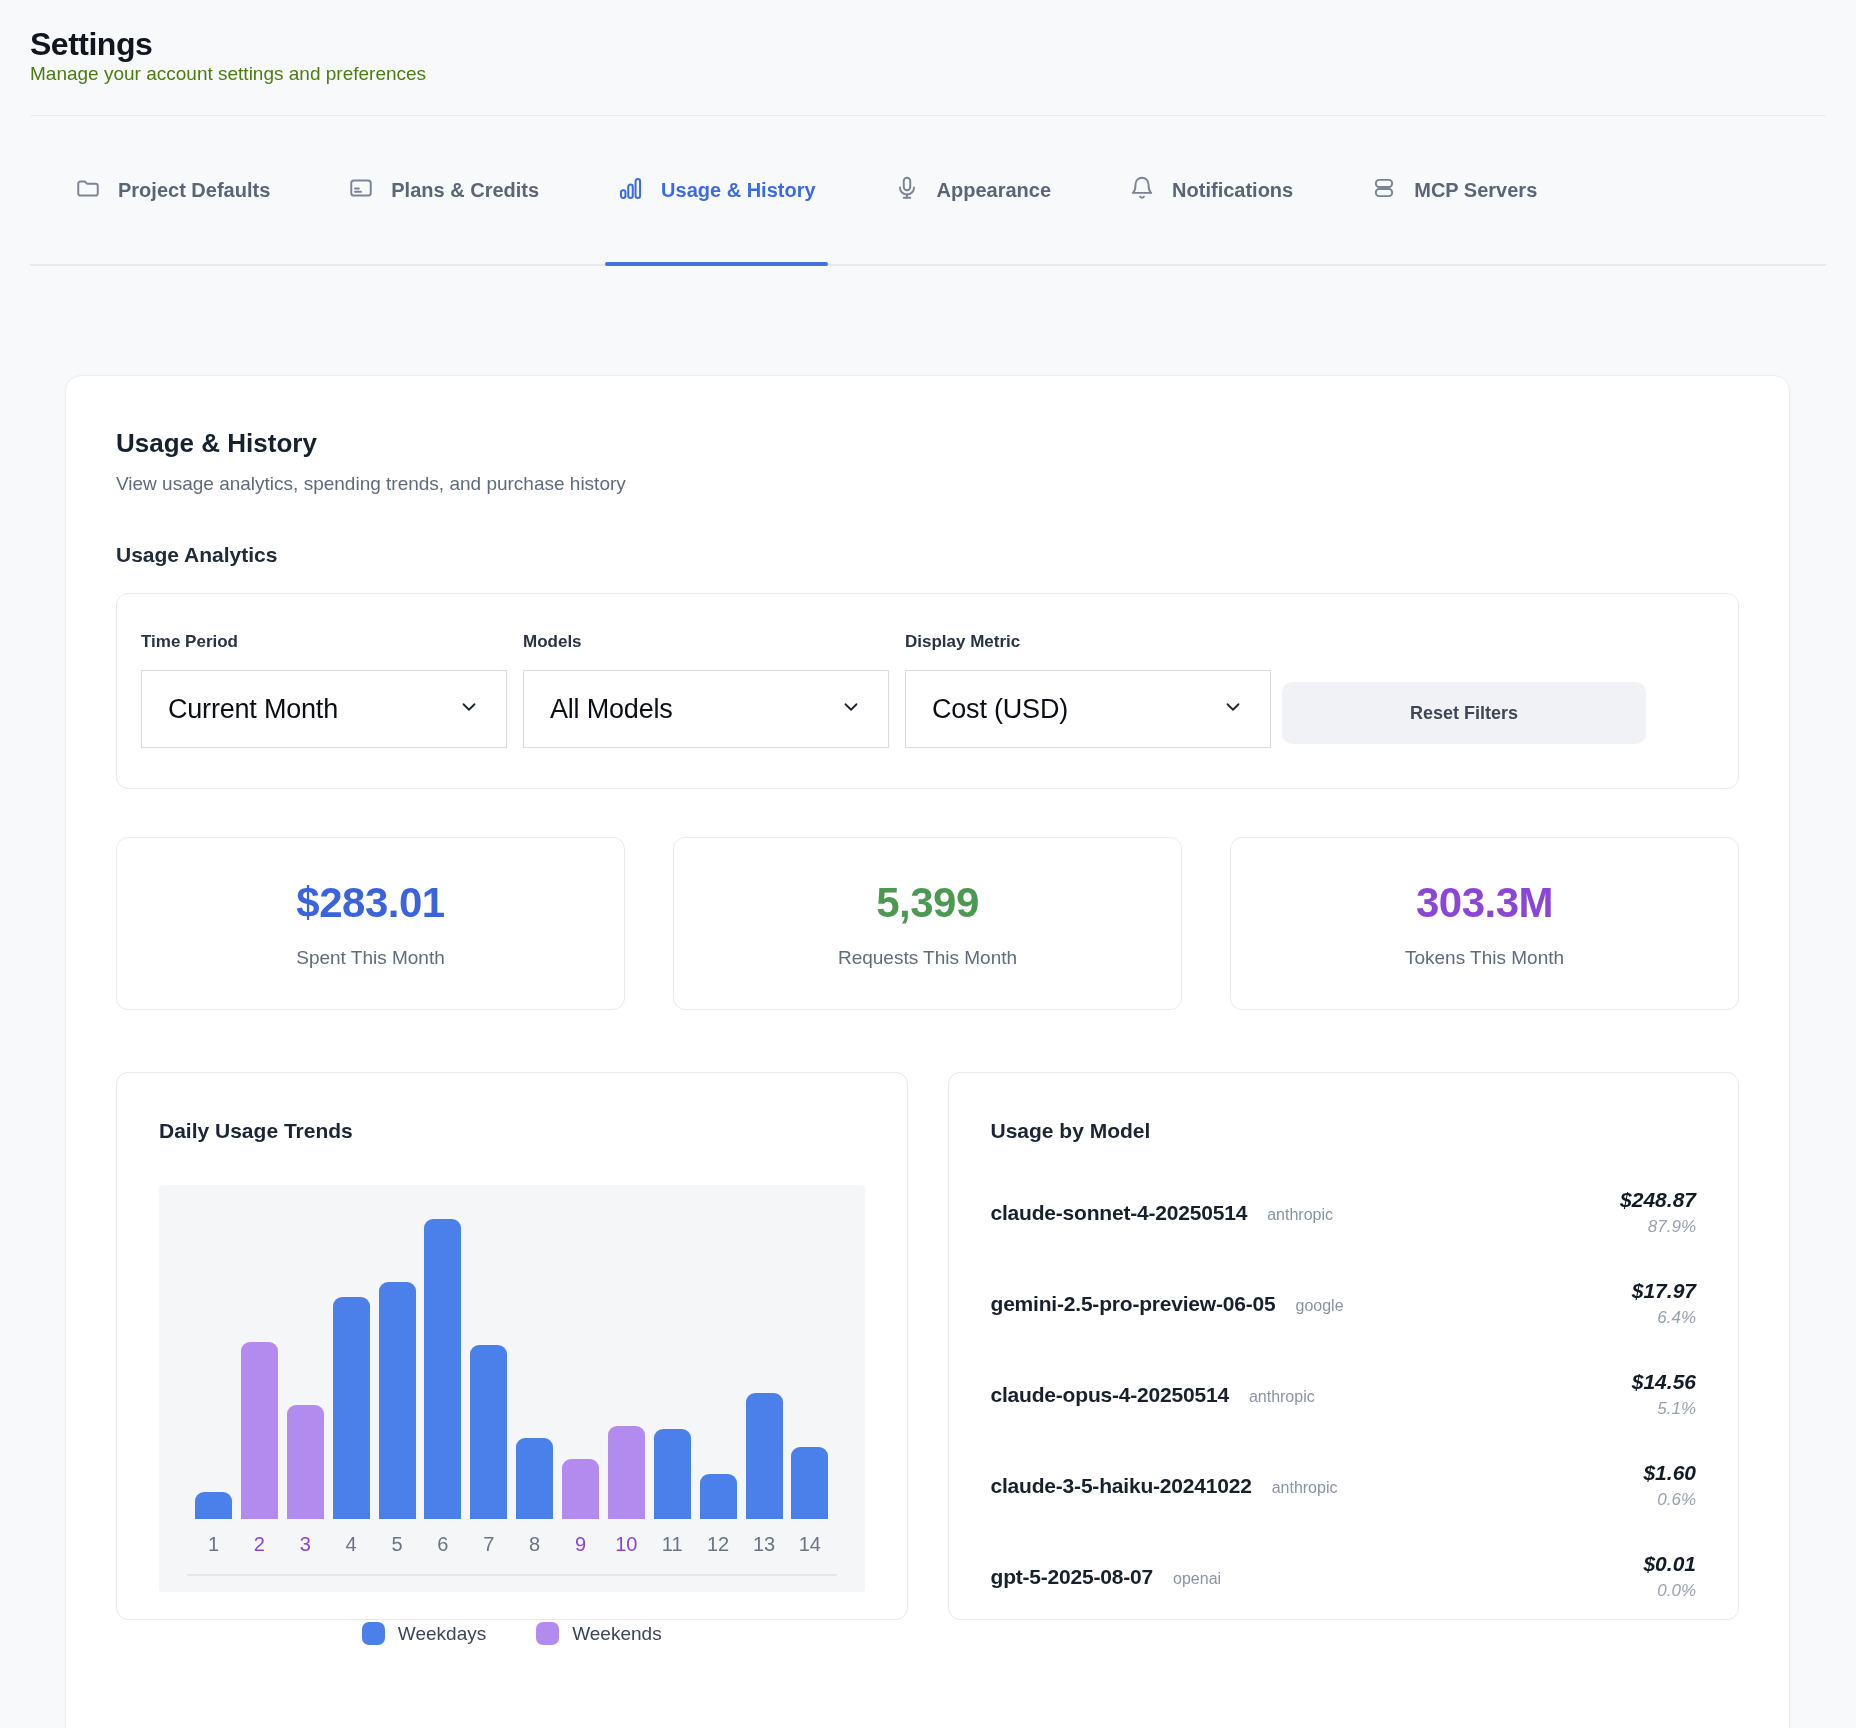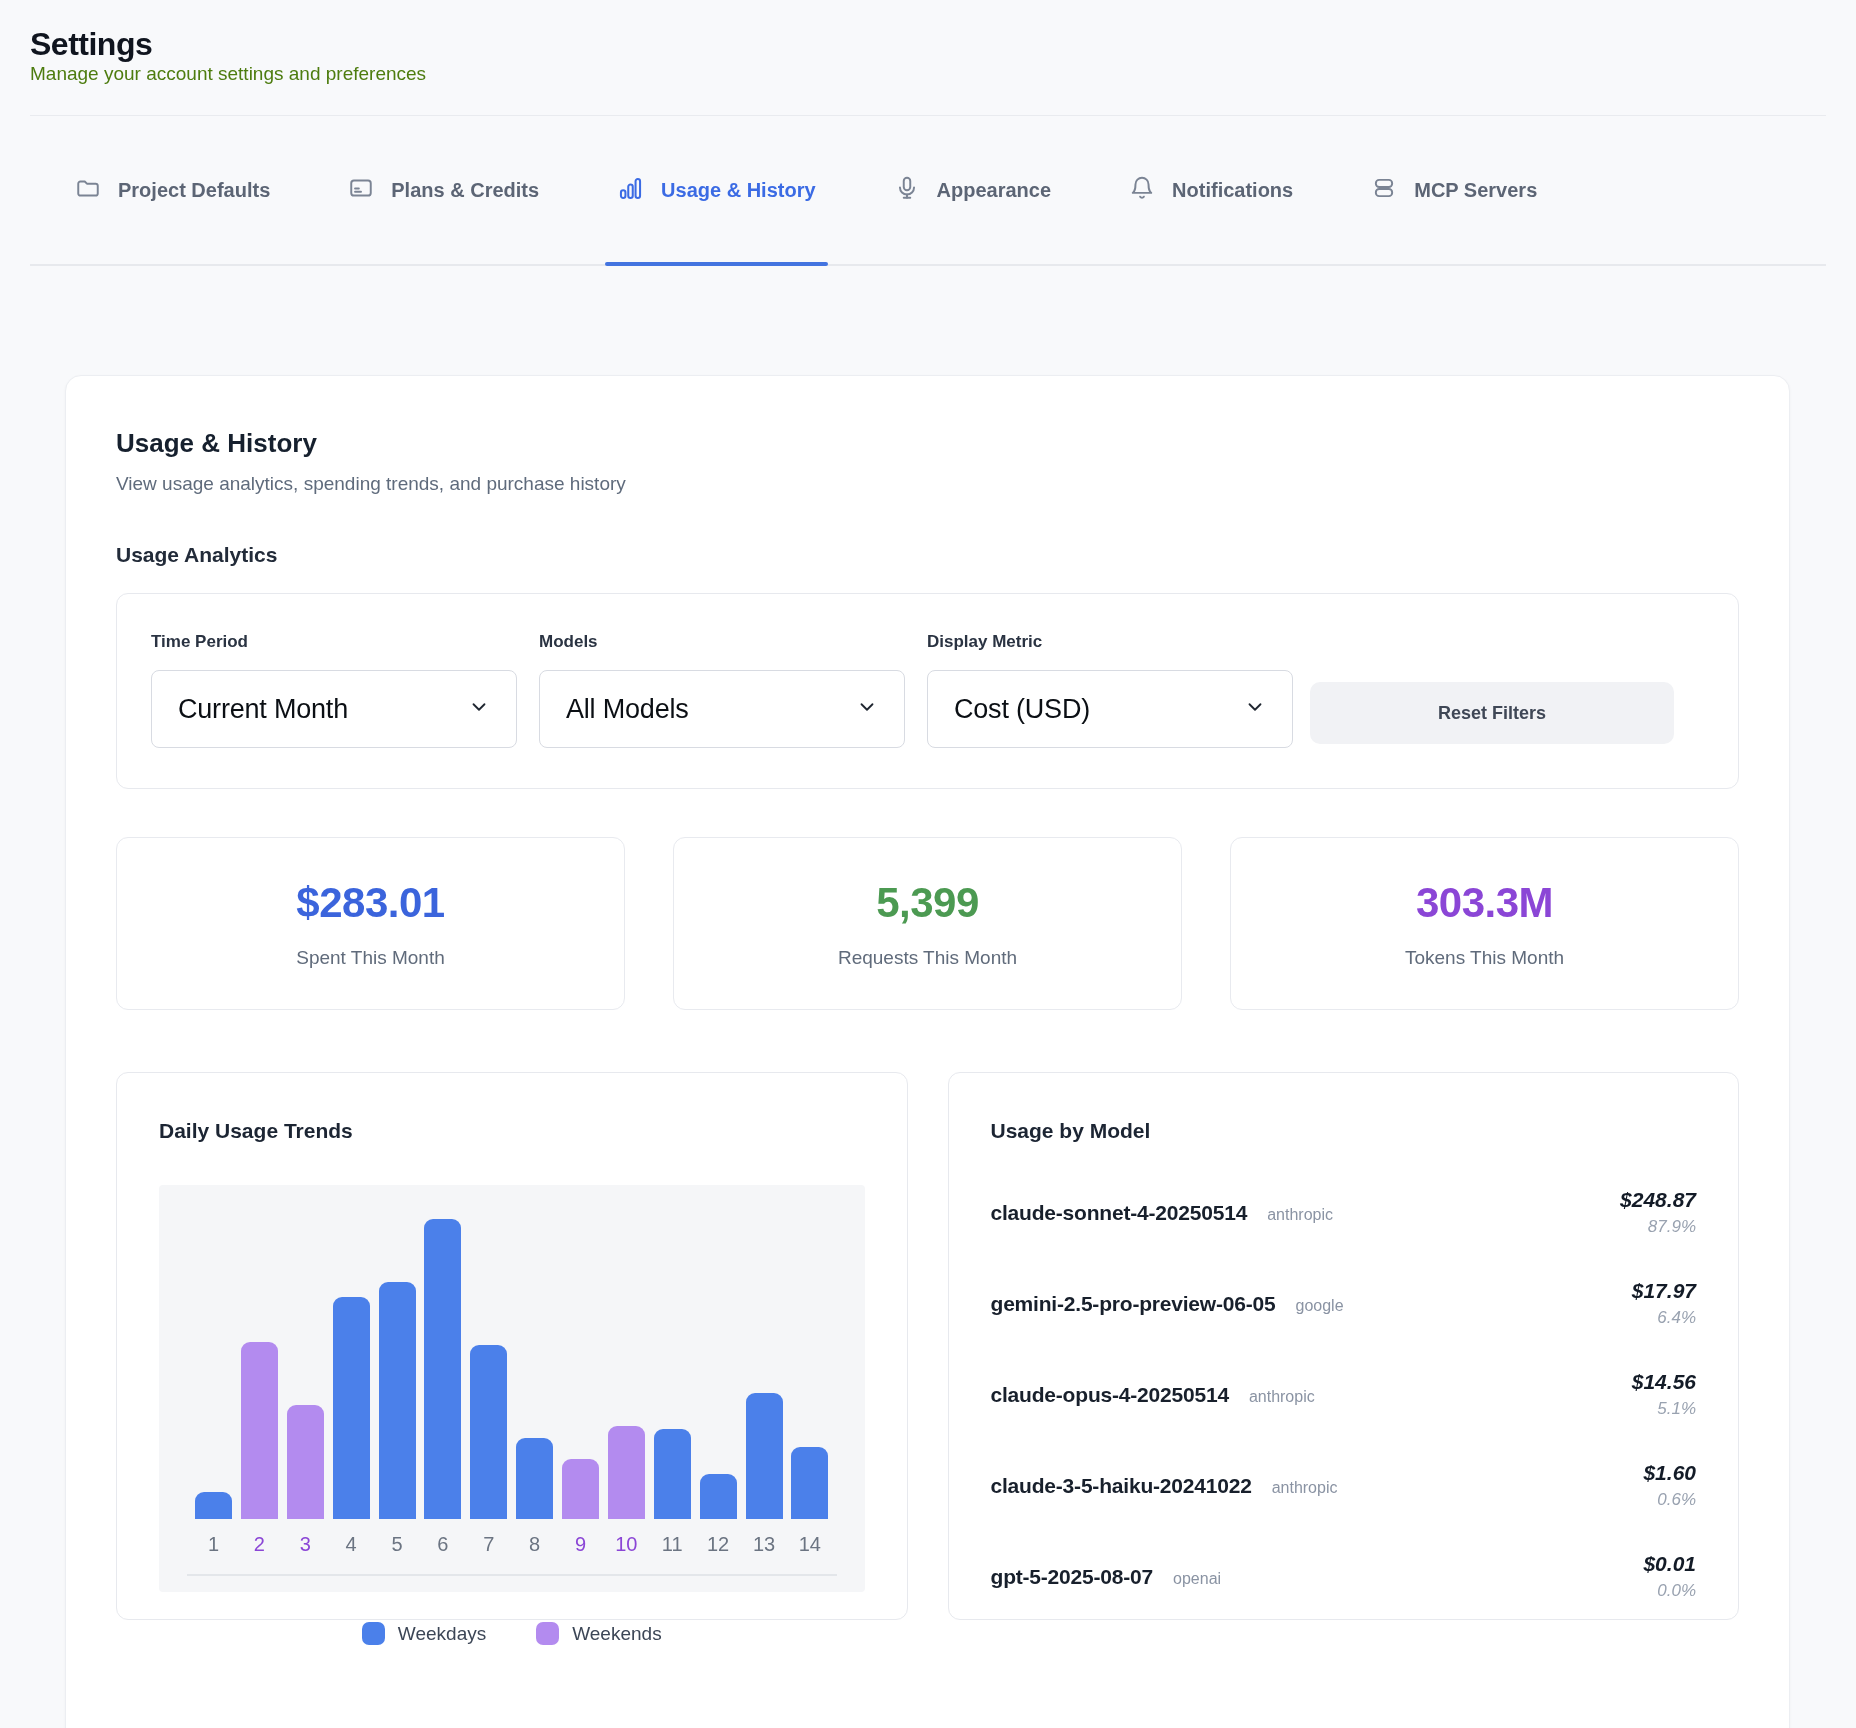--- a/index.html
+++ b/index.html
@@ -40,27 +40,27 @@
     box-shadow:0 1px 3px rgba(16,24,40,.04);
     padding:52px 50px;
   }
   .section-title { font-size:26px; font-weight:700; color:#16202e; }
   .section-subtitle { font-size:19px; color:#5f6b7c; margin-top:14px; }
   .analytics-heading { font-size:21px; font-weight:700; color:#222b39; margin-top:48px; }
 
   
   .filter-panel {
     margin-top:26px; border:1px solid #e7e9ee; border-radius:12px;
-    padding:38px 34px 40px 34px;
-    display:flex; gap:22px; align-items:flex-start;
+    padding:38px 34px 40px 24px;
+    display:flex; gap:16px; align-items:flex-start;
   }
   .filter-field { width:366px; }
   .filter-label { font-size:17px; font-weight:700; color:#2a3342; margin-bottom:18px; }
   .select {
-    height:78px; border:1px solid #d8dbe2; border-radius:8px; background:#fff;
+    height:78px; border:1px solid #d8dbe2; border-radius:0; background:#fff;
     display:flex; align-items:center; justify-content:space-between;
     padding:0 26px; cursor:pointer;
   }
   .select .select-value { font-size:27px; color:#0b0f14; letter-spacing:-.2px; }
   .select svg { stroke:#1f2630; }
   .reset-btn {
     margin-left:-5px; margin-top:50px; width:364px; height:62px;
     background:#f1f2f5; border:none; border-radius:10px;
     font-family:"Liberation Sans", sans-serif;
     font-size:18px; font-weight:600; color:#3f4756; cursor:pointer;

